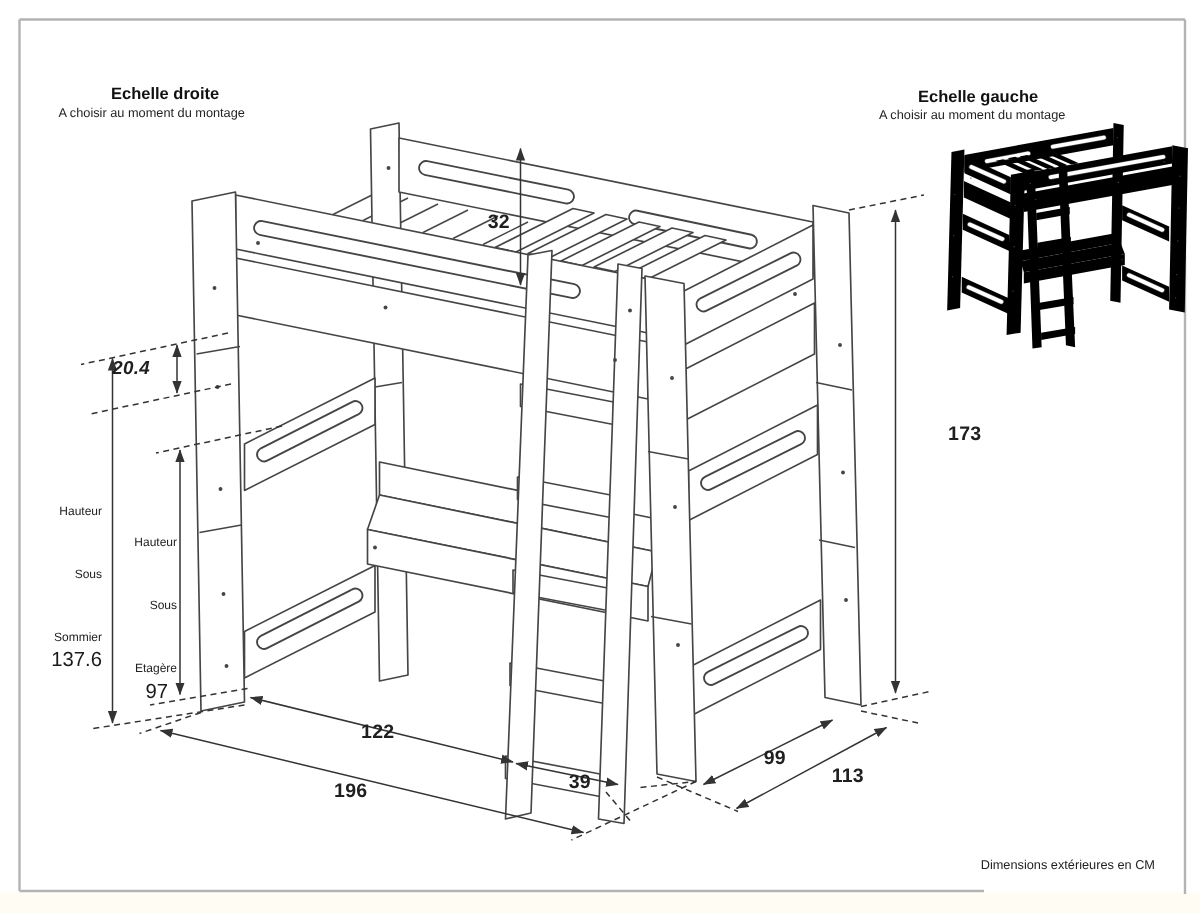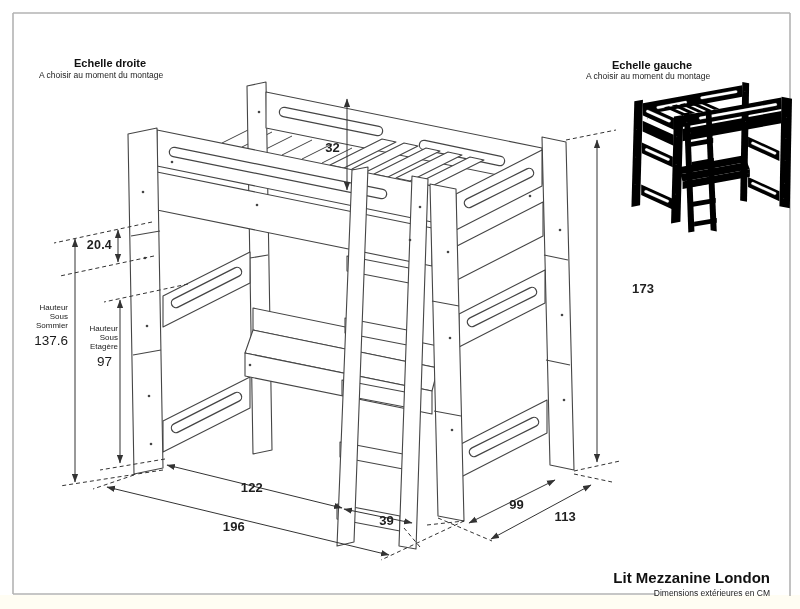--- a/index.html
+++ b/index.html
@@ -4,21 +4,21 @@
 <style>
   html,body{margin:0;padding:0;background:#fff;}
   #page{position:relative;width:800px;height:609px;background:#ffffff;overflow:hidden;
         font-family:"Liberation Sans","DejaVu Sans",sans-serif;color:#1a1a1a;}
   #art{position:absolute;left:0;top:0;}
   .lbl{position:absolute;white-space:nowrap;}
   .dim{font-size:13px;font-weight:700;color:#1f1f1f;letter-spacing:.2px;}
   .dim-sm{font-size:12.5px;}
   .ctr{text-align:right;}
   .rgt{text-align:right;}
-  .cap{font-size:8px;line-height:9px;color:#222;}
+  .cap{font-size:8px;line-height:9px;color:#222;margin-top:33px;}
   .bigv{font-size:13.5px;font-weight:400;margin-top:3px;}
   .hdr-title{font-size:11px;font-weight:700;color:#111;}
   .hdr-sub{font-size:8.5px;color:#222;}
   .tb-product{font-size:15px;font-weight:700;color:#111;}
   .tb-note{font-size:8.5px;color:#222;margin-top:2px;}
   #title-block{position:absolute;right:30px;top:569px;text-align:right;}
   #cream-strip{position:absolute;left:0;top:595px;width:800px;height:14px;background:#fffdf3;}
 </style>
 </head>
 <body>
@@ -182,21 +182,21 @@
   </div>
   <div class="lbl hdr-sub" style="left:39px;top:70px;">A choisir au moment du montage</div>
 
   <div class="lbl" style="left:612px;top:55px;">
     <span class="hdr-title">Echelle gauche</span>
   </div>
   <div class="lbl hdr-sub" style="left:586px;top:71px;">A choisir au moment du montage</div>
 
   <div class="lbl dim rgt" style="left:296px;top:104px;width:44px;margin-top:36px;">32</div>
 
-  <div class="lbl dim dim-sm rgt" style="left:70px;top:238px;width:42px;">20.4</div>
+  <div class="lbl dim dim-sm rgt" style="left:58px;top:238px;width:42px;font-style:italic;">20.4</div>
 
   <div class="lbl rgt" style="left:18px;top:303px;width:50px;">
     <div class="cap">Hauteur</div>
     <div class="cap">Sous</div>
     <div class="cap">Sommier</div>
     <div class="bigv">137.6</div>
   </div>
 
   <div class="lbl rgt" style="left:68px;top:324px;width:50px;">
     <div class="cap">Hauteur</div>
@@ -211,17 +211,16 @@
 
   <div class="lbl dim ctr" style="left:203px;top:519px;width:42px;">196</div>
 
   <div class="lbl dim ctr" style="left:356px;top:513px;width:38px;">39</div>
 
   <div class="lbl dim ctr" style="left:486px;top:497px;width:38px;">99</div>
 
   <div class="lbl dim ctr" style="left:534px;top:509px;width:42px;">113</div>
 
   <div id="title-block">
-    <div class="tb-product">Lit Mezzanine London</div>
     <div class="tb-note">Dimensions extérieures en CM</div>
   </div>
 
 </div>
 
 </body></html>

